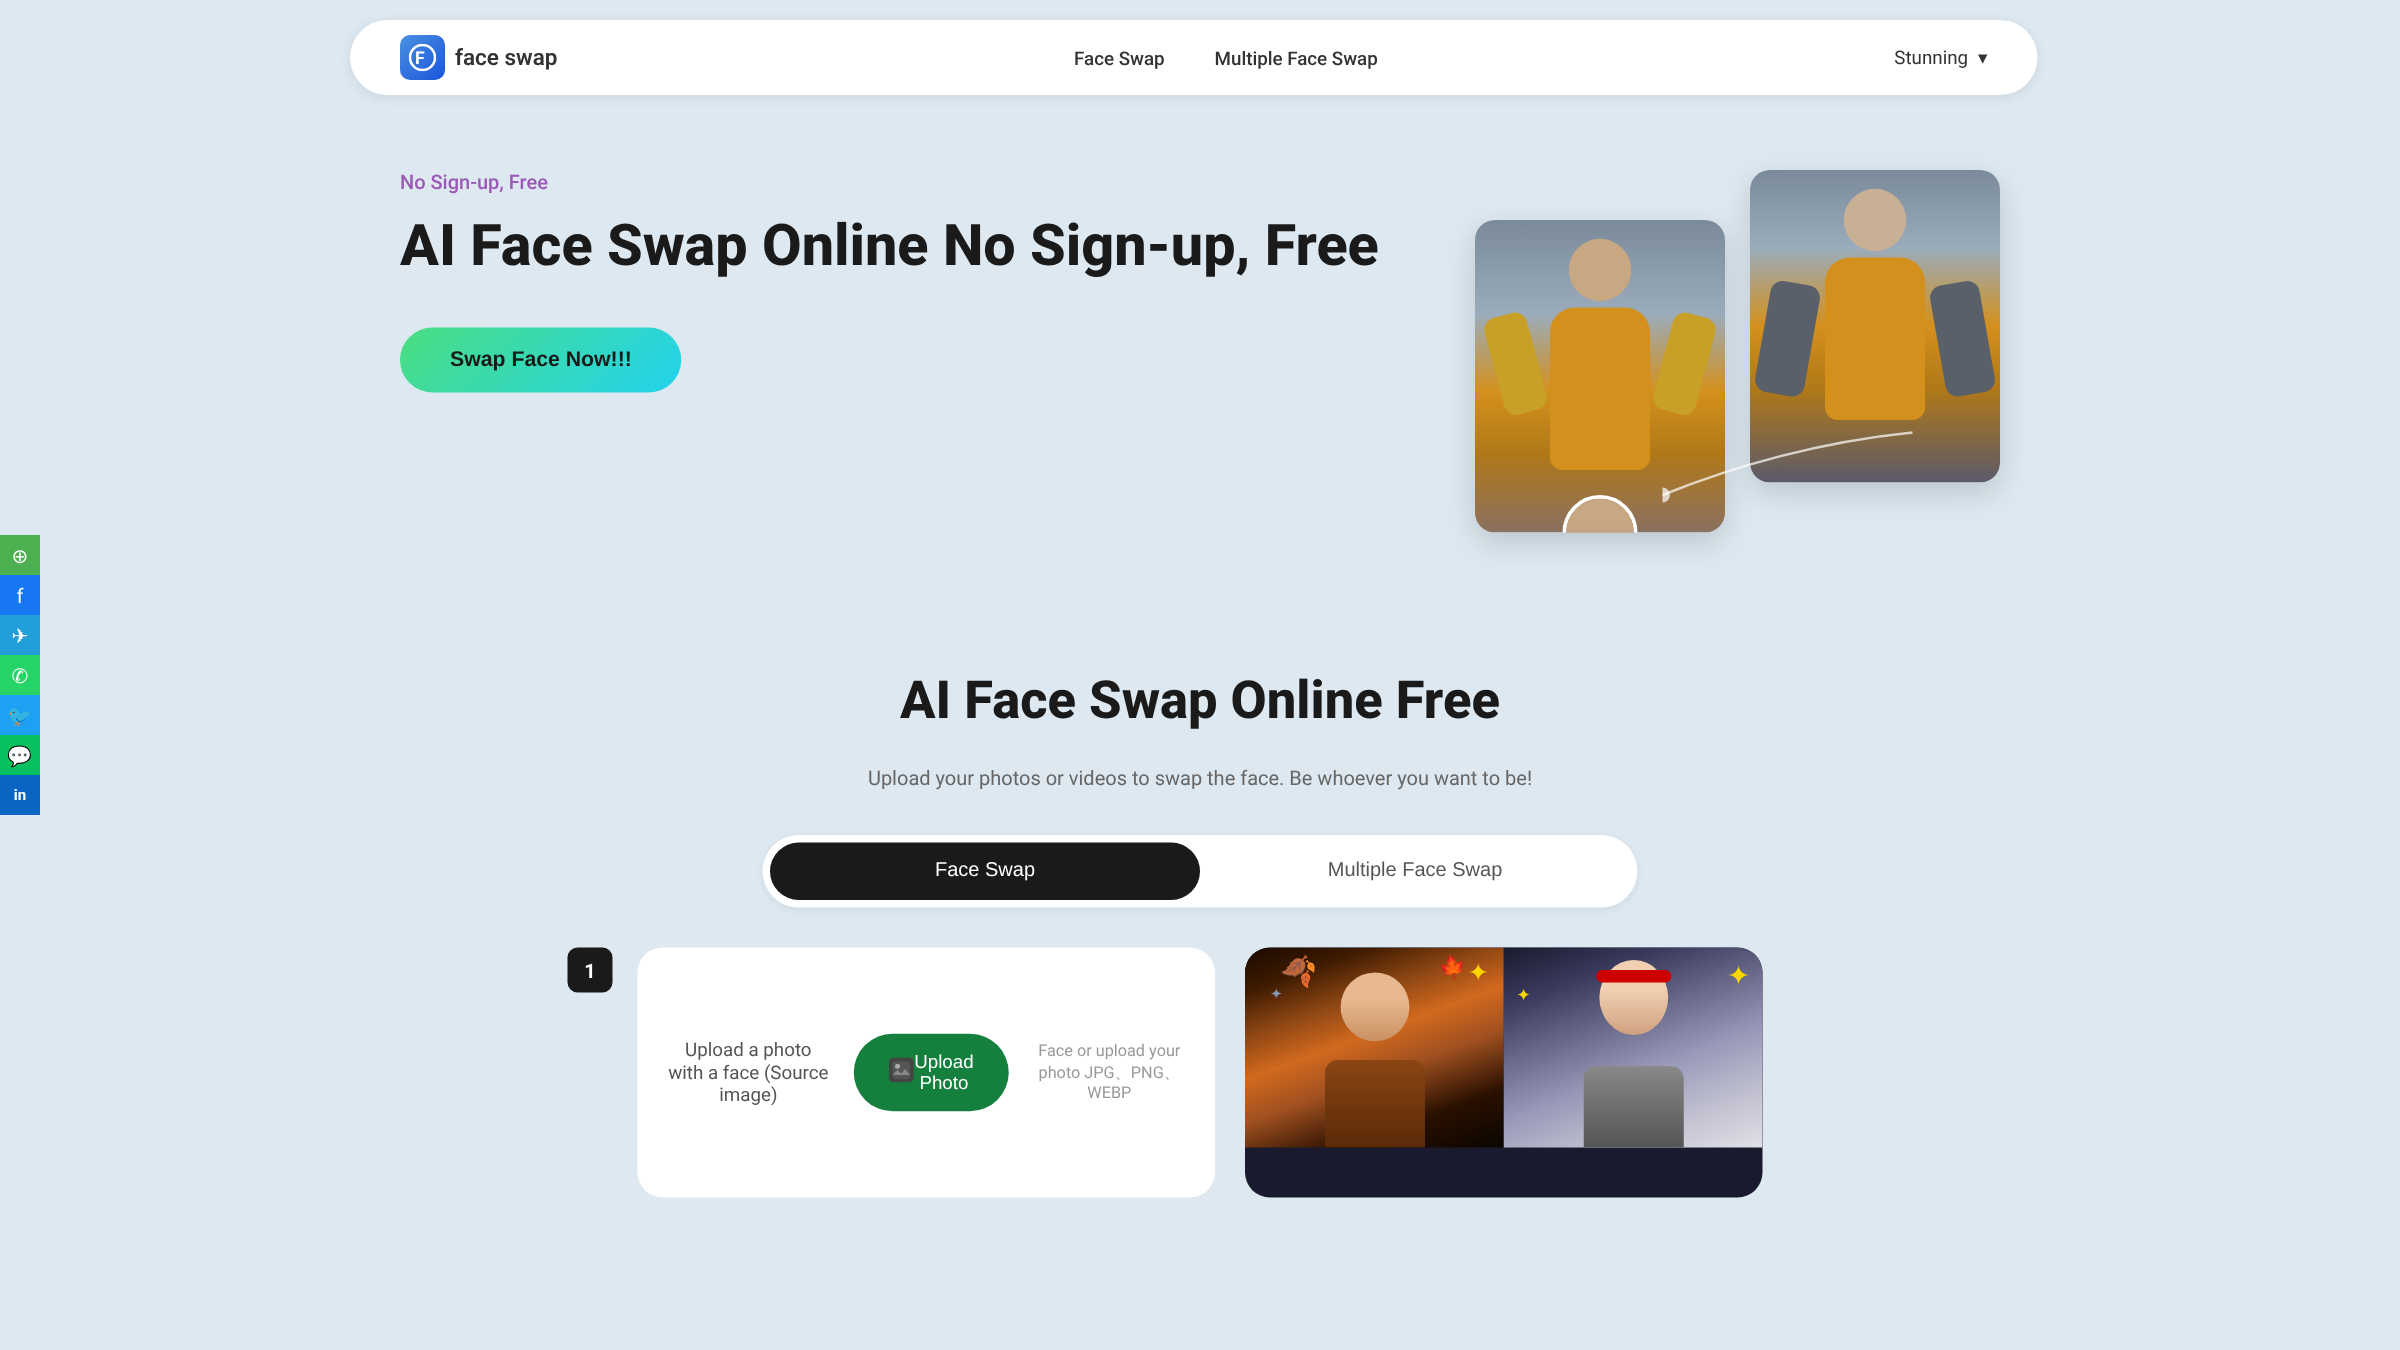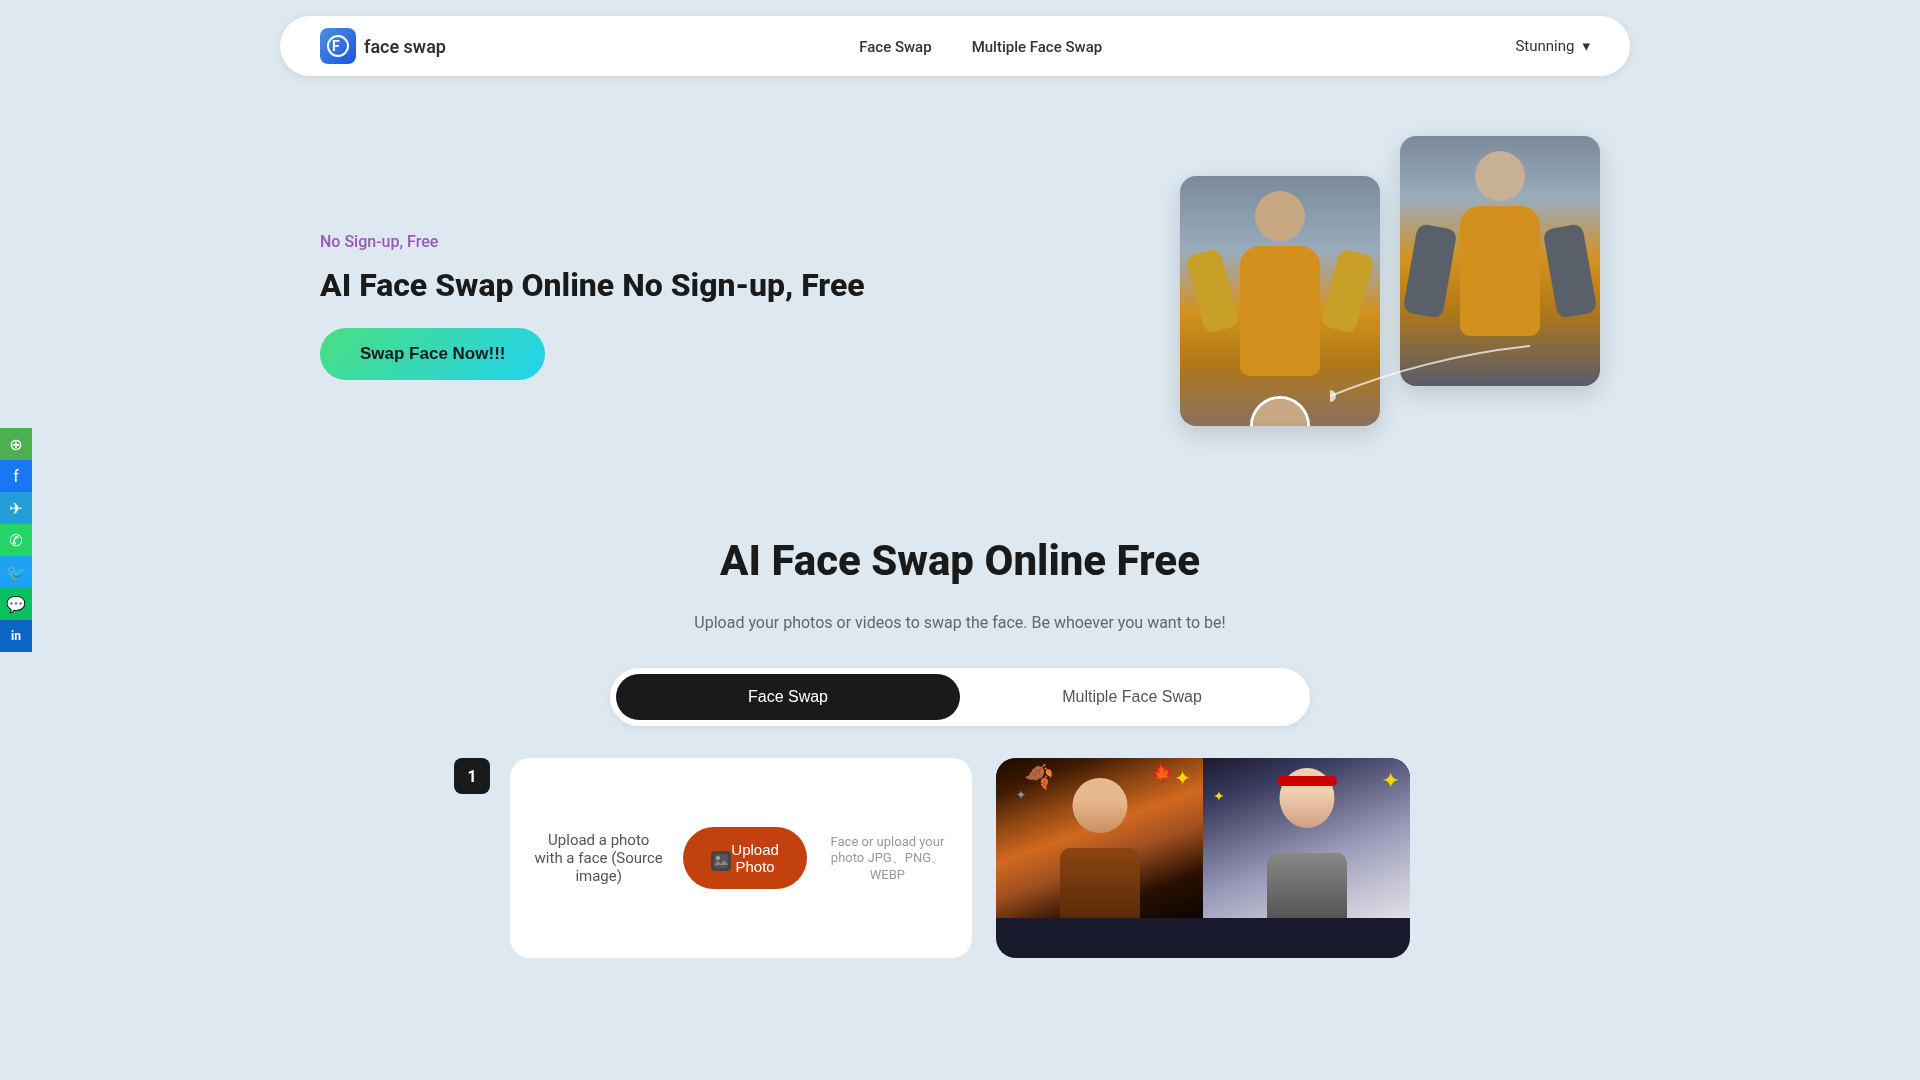--- a/index.html
+++ b/index.html
@@ -89,40 +89,40 @@
       align-items: center;
       gap: 8px;
       font-size: 15px;
       color: #333;
       cursor: pointer;
     }
 
     
     .hero {
       display: flex;
-      align-items: center;
+      align-items: flex-start;
       padding: 60px 320px 40px 320px;
       gap: 16px;
       position: relative;
     }
     .hero-content {
       flex: 1;
     }
     .hero-tag {
       color: #9b59b6;
       font-size: 16px;
       font-weight: 500;
       margin-bottom: 16px;
     }
     .hero-title {
-      font-size: 32px;
+      font-size: 46px;
       font-weight: 800;
       color: #1a1a1a;
       line-height: 1.15;
-      margin-bottom: 24px;
+      margin-bottom: 38px;
     }
     .hero-desc {
       font-size: 16px;
       color: #555;
       line-height: 1.7;
       margin-bottom: 36px;
       max-width: 420px;
     }
     .cta-button {
       background: linear-gradient(135deg, #4ade80, #22d3ee);
@@ -251,22 +251,22 @@
       gap: 20px;
       min-height: 200px;
     }
     .upload-label {
       font-size: 15px;
       color: #555;
       text-align: center;
     }
     .upload-button {
       display: flex;
-      align-items: flex-end;
-      background: #c2410c;
+      align-items: center;
+      background: #15803d;
       color: white;
       border: none;
       padding: 14px 28px;
       border-radius: 50px;
       font-size: 15px;
       font-weight: 500;
       cursor: pointer;
     }
     .upload-hint {
       font-size: 13px;

